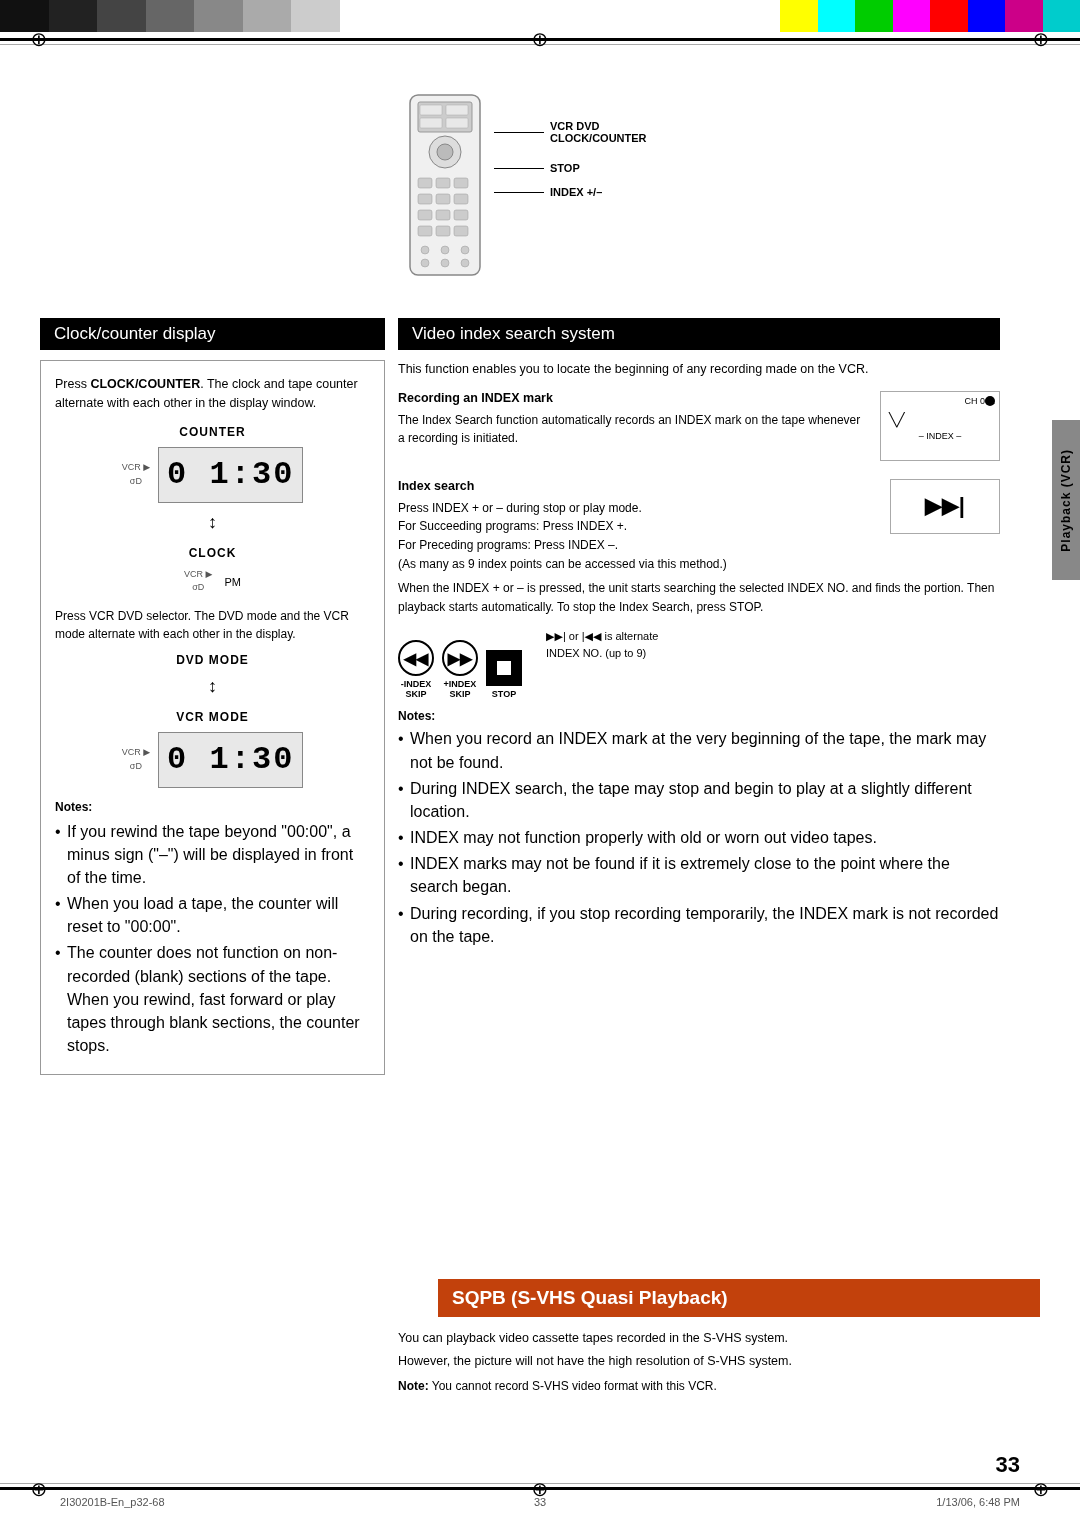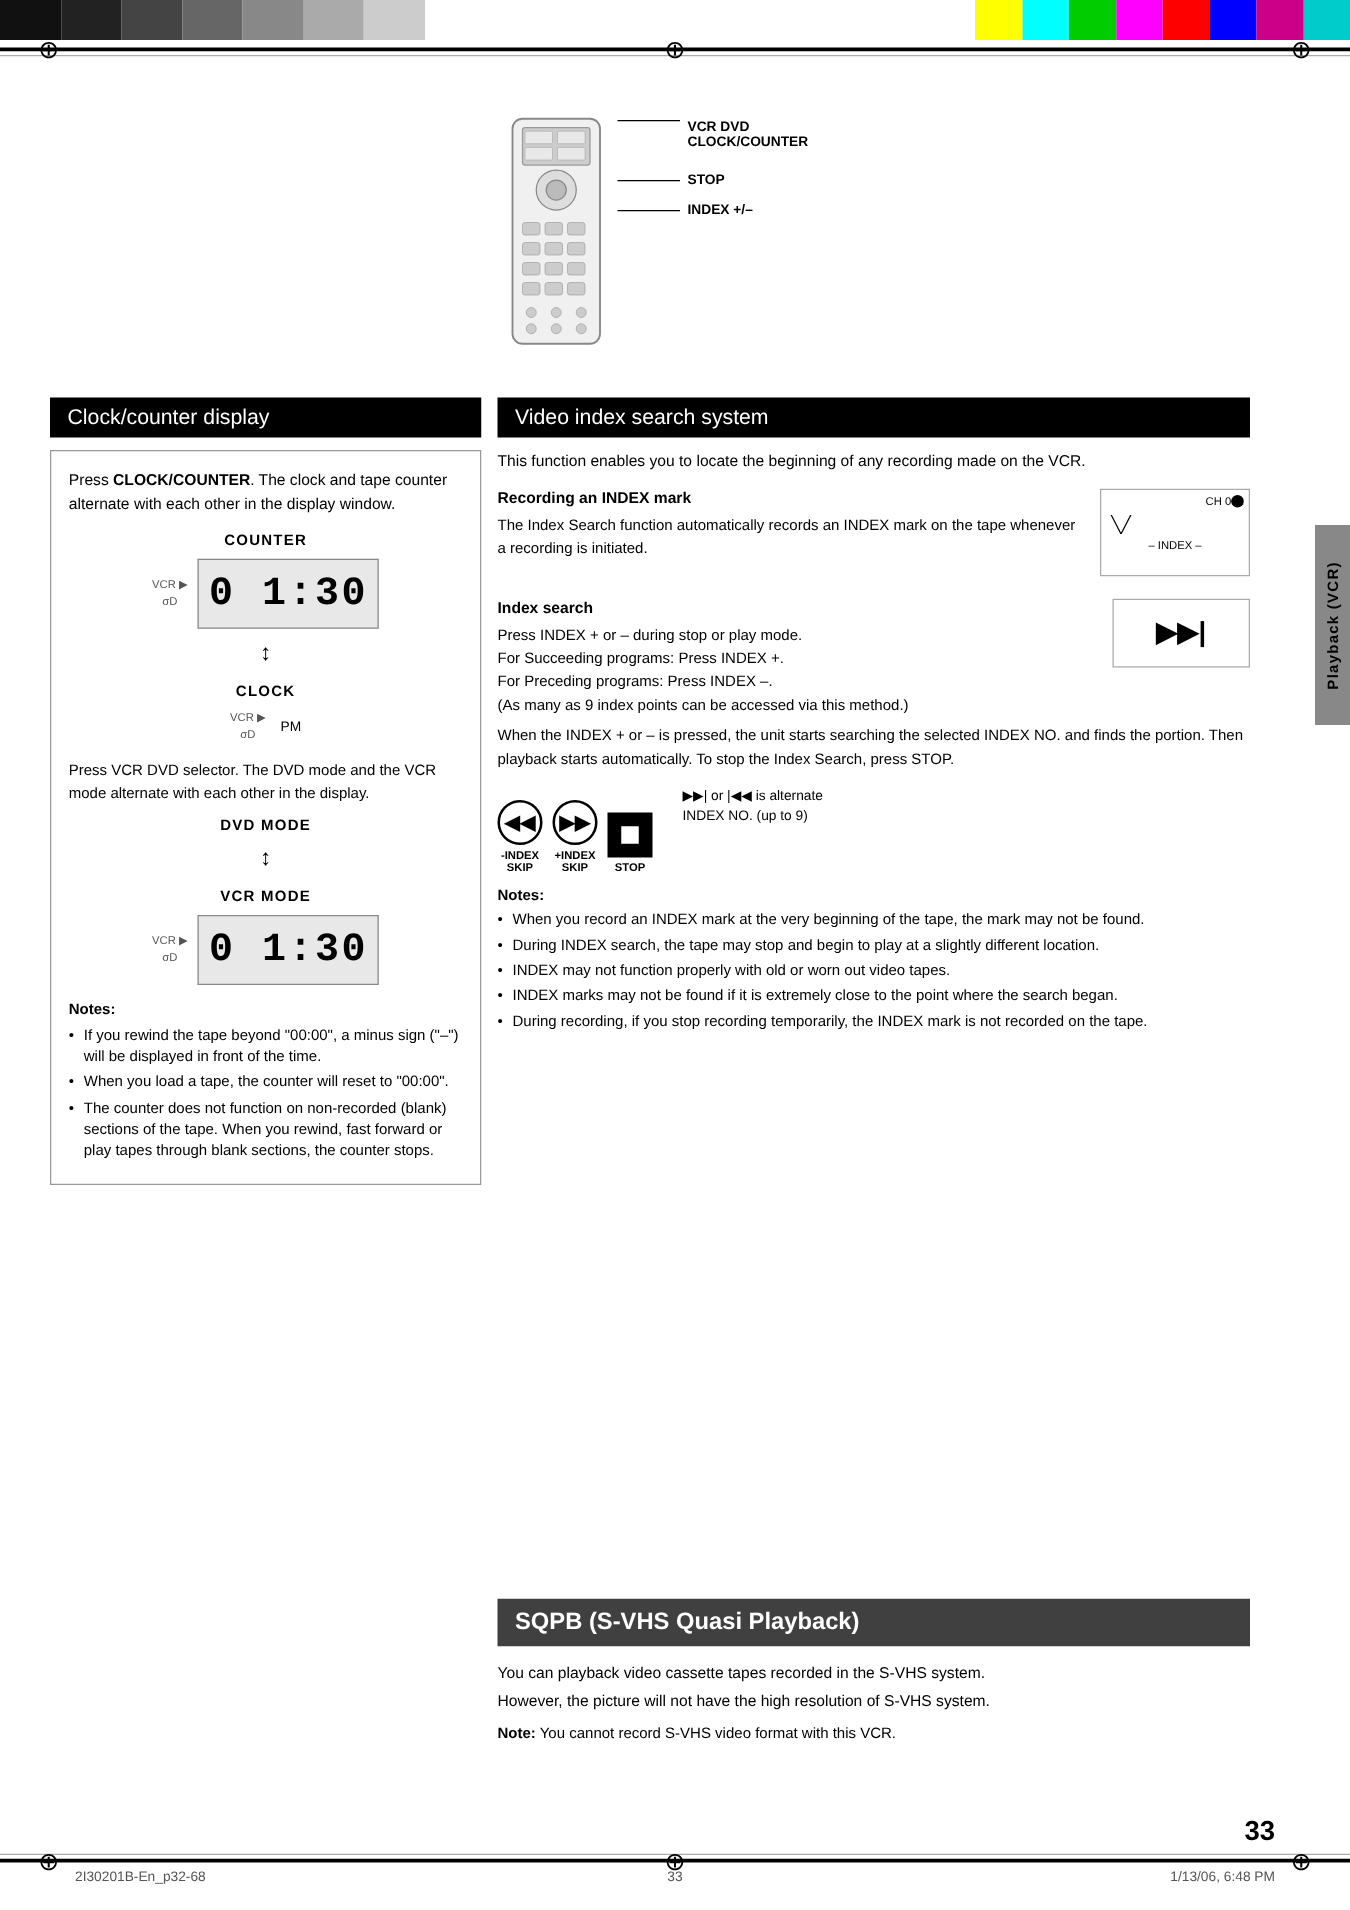--- a/index.html
+++ b/index.html
@@ -321,39 +321,40 @@
     .notes-title {
       font-weight: bold;
       font-size: 12px;
     }
     .notes-list {
       list-style: none;
       padding: 0;
       margin: 4px 0 0 0;
     }
     .notes-list li {
-      font-size: 12px;
+      font-size: 16px;
       line-height: 1.45;
       padding-left: 12px;
       position: relative;
       margin-bottom: 3px;
     }
     .notes-list li::before {
       content: '•';
       position: absolute;
       left: 0;
     }
     .sqpb-header {
-      background: #404040;
+      background: #c2410c;
       color: #fff;
       padding: 8px 14px;
       font-size: 19px;
       font-weight: bold;
       display: inline-block;
       width: 100%;
+      margin-left: 40px;
     }
     .sqpb-body {
       border: none;
       padding: 12px 0;
       font-size: 12.5px;
       line-height: 1.55;
     }
 
     
     .left-notes {
@@ -452,21 +453,21 @@
 
       <circle cx="25" cy="160" r="4" fill="#ccc" stroke="#999" stroke-width="0.5"></circle>
       <circle cx="45" cy="160" r="4" fill="#ccc" stroke="#999" stroke-width="0.5"></circle>
       <circle cx="65" cy="160" r="4" fill="#ccc" stroke="#999" stroke-width="0.5"></circle>
       <circle cx="25" cy="173" r="4" fill="#ccc" stroke="#999" stroke-width="0.5"></circle>
       <circle cx="45" cy="173" r="4" fill="#ccc" stroke="#999" stroke-width="0.5"></circle>
       <circle cx="65" cy="173" r="4" fill="#ccc" stroke="#999" stroke-width="0.5"></circle>
     </svg>
     
     <div style="display:inline-block; vertical-align:top; margin-left:4px; margin-top:6px;">
-      <div style="display:flex; align-items:flex-start; margin-bottom:18px;">
+      <div style="display:flex; align-items:center; margin-bottom:18px;margin-top:24px;">
         <div style="width:50px; height:1px; background:#000; margin-right:6px;"></div>
         <div>
           <div style="font-size:11px; font-weight:bold;">VCR DVD</div>
           <div style="font-size:11px; font-weight:bold;">CLOCK/COUNTER</div>
         </div>
       </div>
       <div style="display:flex; align-items:center; margin-bottom:12px;">
         <div style="width:50px; height:1px; background:#000; margin-right:6px;"></div>
         <div style="font-size:11px; font-weight:bold;">STOP</div>
       </div>

